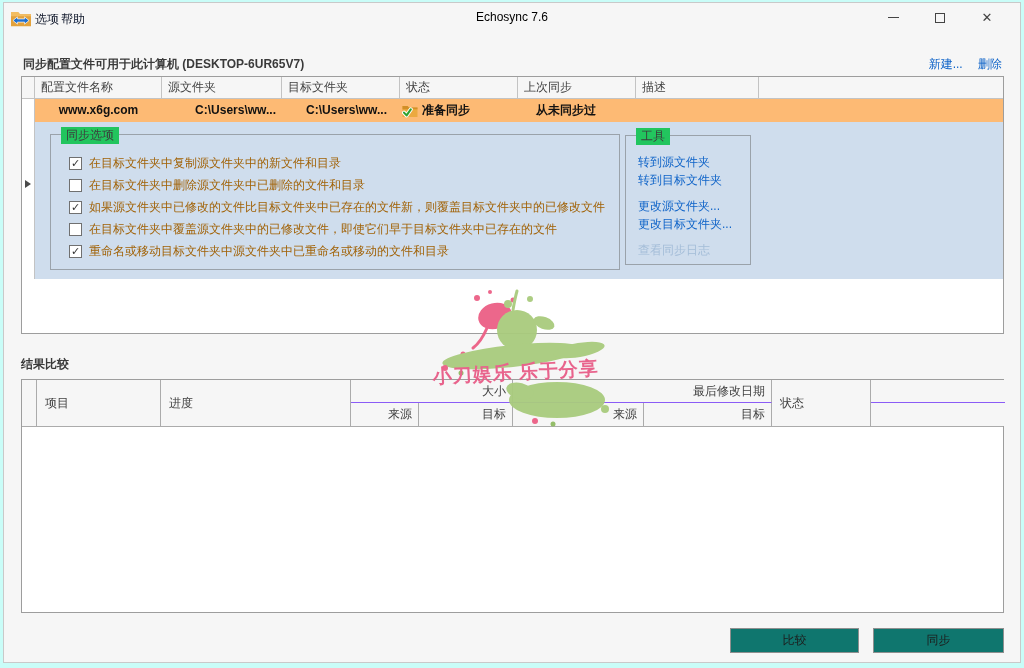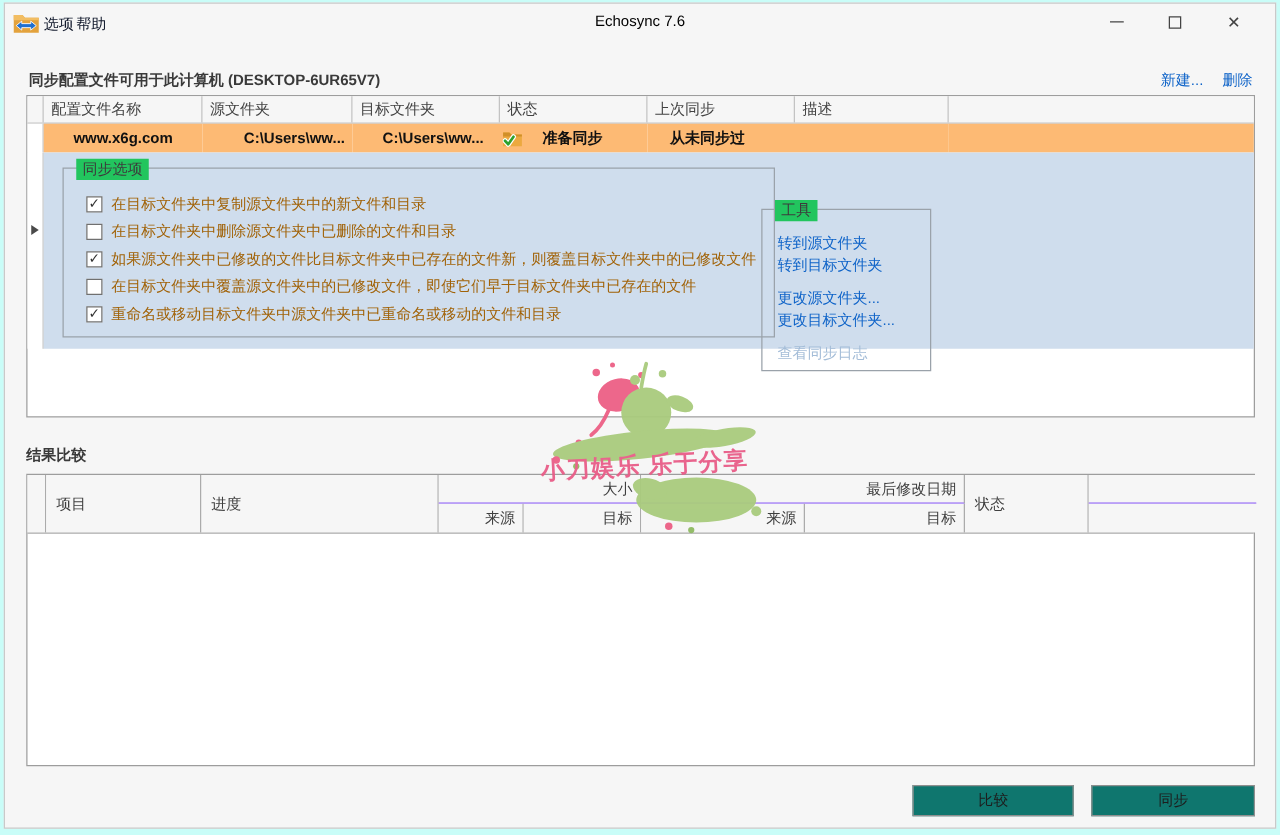--- a/index.html
+++ b/index.html
@@ -46,31 +46,31 @@
   .pt-hcell { border-right:1px solid #c3c3c3; line-height:21px; padding-left:6px; color:#424242; overflow:hidden; white-space:nowrap; }
   .pt-hcell:last-child { border-right:none; }
   .w-sel{width:13px; padding-left:0;} .w-name{width:127px;} .w-src{width:120px;} .w-tgt{width:118px;}
   .w-sta{width:118px;} .w-last{width:118px;} .w-desc{width:123px;} .w-fill{flex:1;}
   .pt-row { position:absolute; left:0; top:22px; width:100%; height:23px; display:flex; }
   .pt-cell { height:23px; line-height:23px; font-weight:bold; color:#111; white-space:nowrap; overflow:hidden; background:#fdba74; }
   .pt-cell.sel { background:#fff; border-right:1px solid #c3c3c3; }
   .cell-name { text-align:center; }
   .cell-src { text-align:right; padding-right:6px; }
   .cell-tgt { text-align:right; padding-right:13px; }
-  .cell-status { display:flex; align-items:center; gap:16px; padding-left:2px; }
+  .cell-status { display:flex; align-items:center; gap:4px; padding-left:2px; }
   .cell-last { padding-left:18px; }
   
   .pt-expand { position:absolute; left:0; top:45px; width:100%; height:157px; display:flex; }
   .expand-gutter { width:13px; background:#fff; border-right:1px solid #c3c3c3; position:relative; }
   .expander-arrow { position:absolute; left:3px; top:58px; width:0; height:0;
     border-left:6px solid #4a4a4a; border-top:4px solid transparent; border-bottom:4px solid transparent; }
   .expand-body { flex:1; background:#cfdded; position:relative; }
   .groupbox { position:absolute; border:1px solid #9aa2aa; }
   .gb-sync { left:15px; top:12px; width:570px; height:136px; }
-  .gb-tools { left:574px; top:13px; width:136px; height:130px;margin-top:32px; }
+  .gb-tools { left:590px; top:13px; width:126px; height:130px; }
   .gb-legend { position:absolute; top:-8px; left:10px; background:#22c55e; padding:0 5px; color:#3c3c3c; }
   .opt-row { position:absolute; left:18px; height:16px; display:flex; align-items:center; gap:7px; white-space:nowrap; }
   .checkbox { width:13px; height:13px; background:#fff; border:1px solid #707070; display:flex; align-items:center; justify-content:center;
     font-size:11px; font-weight:bold; color:#333; line-height:1; }
   .opt-label { color:#a16207; }
   .tool-link { position:absolute; left:12px; white-space:nowrap; }
   
   .results-table {
     position:absolute; left:17px; top:376px; width:983px; height:234px;
     background:#fff; border:1px solid #9d9d9d;

